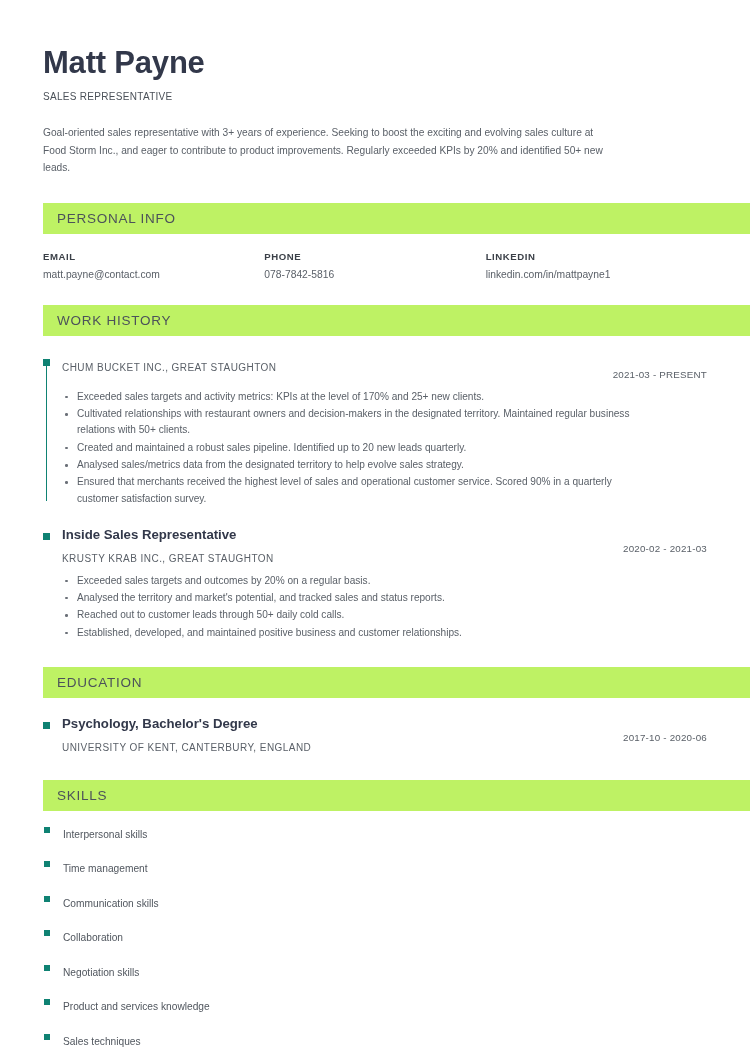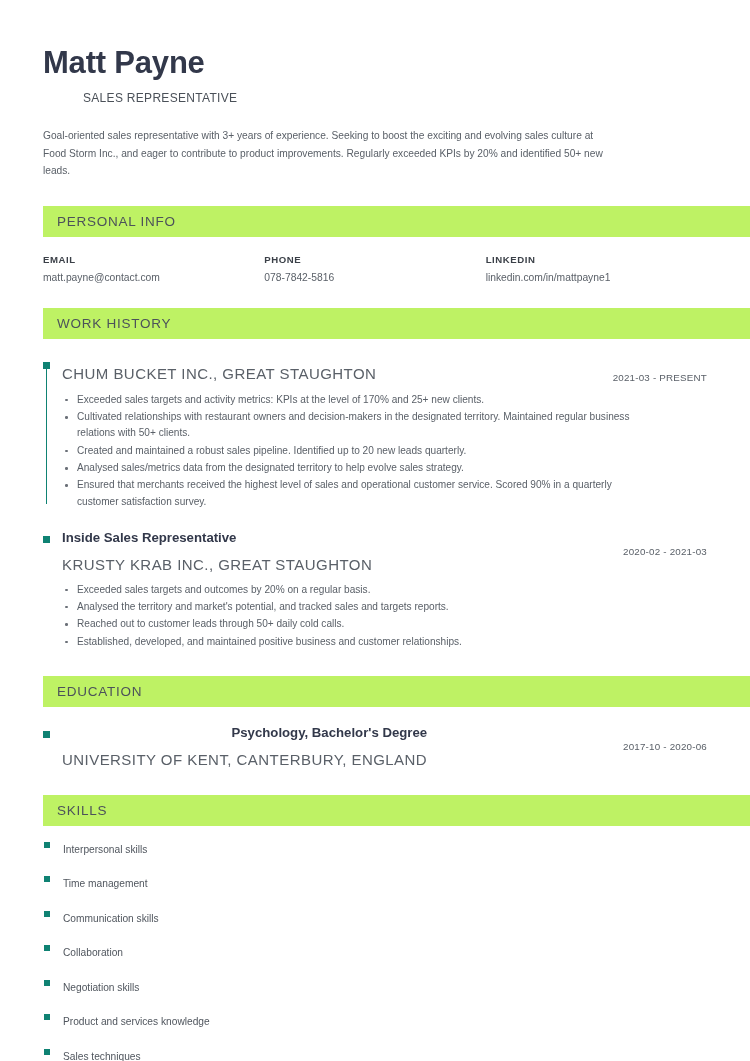--- a/index.html
+++ b/index.html
@@ -29,25 +29,24 @@
   }
   .name {
     font-size: 31px;
     font-weight: bold;
     color: #32384a;
     letter-spacing: -0.2px;
     line-height: 1.1;
     margin: 0;
   }
   .job-title {
-    font-size: 12px;
+    font-size: 10px;
     color: #4a5058;
     letter-spacing: 0.3px;
     margin-top: 11px;
-    margin-left: 40px;
   }
   .summary {
     margin-top: 22px;
     font-size: 10.2px;
     line-height: 1.72;
     color: #5a6068;
     width: 560px;
   }
 
   
@@ -112,21 +111,21 @@
     justify-content: space-between;
     align-items: flex-start;
   }
   .entry-title {
     font-size: 13.2px;
     font-weight: bold;
     color: #32384a;
     line-height: 1.25;
   }
   .entry-org {
-    font-size: 15px;
+    font-size: 10px;
     color: #5a6068;
     letter-spacing: 0.45px;
     margin-top: 9px;
   }
   .entry-date {
     font-size: 9.8px;
     color: #5a6068;
     letter-spacing: 0.2px;
     white-space: nowrap;
     padding-top: 16px;
@@ -235,34 +234,34 @@
         <span class="marker"></span>
         <div class="entry-head">
           <div>
             <div class="entry-title">Inside Sales Representative</div>
             <div class="entry-org">KRUSTY KRAB INC., GREAT STAUGHTON</div>
           </div>
           <div class="entry-date">2020-02  - 2021-03</div>
         </div>
         <ul class="bullets">
           <li>Exceeded sales targets and outcomes by 20% on a regular basis.</li>
-          <li>Analysed the territory and market's potential, and tracked sales and targets reports.</li>
+          <li>Analysed the territory and market's potential, and tracked sales and status reports.</li>
           <li>Reached out to customer leads through 50+ daily cold calls.</li>
           <li>Established, developed, and maintained positive business and customer relationships.</li>
         </ul>
       </div>
 
     </div>
   </div>
 
   <div style="margin-top:26px;">
     <div class="section-band">
       <span class="section-band-title">EDUCATION</span>
     </div>
-    <div class="entries" style="padding-top:18px;text-align:right;">
+    <div class="entries" style="padding-top:18px;">
       <div class="entry">
         <span class="marker"></span>
         <div class="entry-head">
           <div>
             <div class="entry-title">Psychology, Bachelor's Degree</div>
             <div class="entry-org">UNIVERSITY OF KENT, CANTERBURY, ENGLAND</div>
           </div>
           <div class="entry-date">2017-10  - 2020-06</div>
         </div>
       </div>

